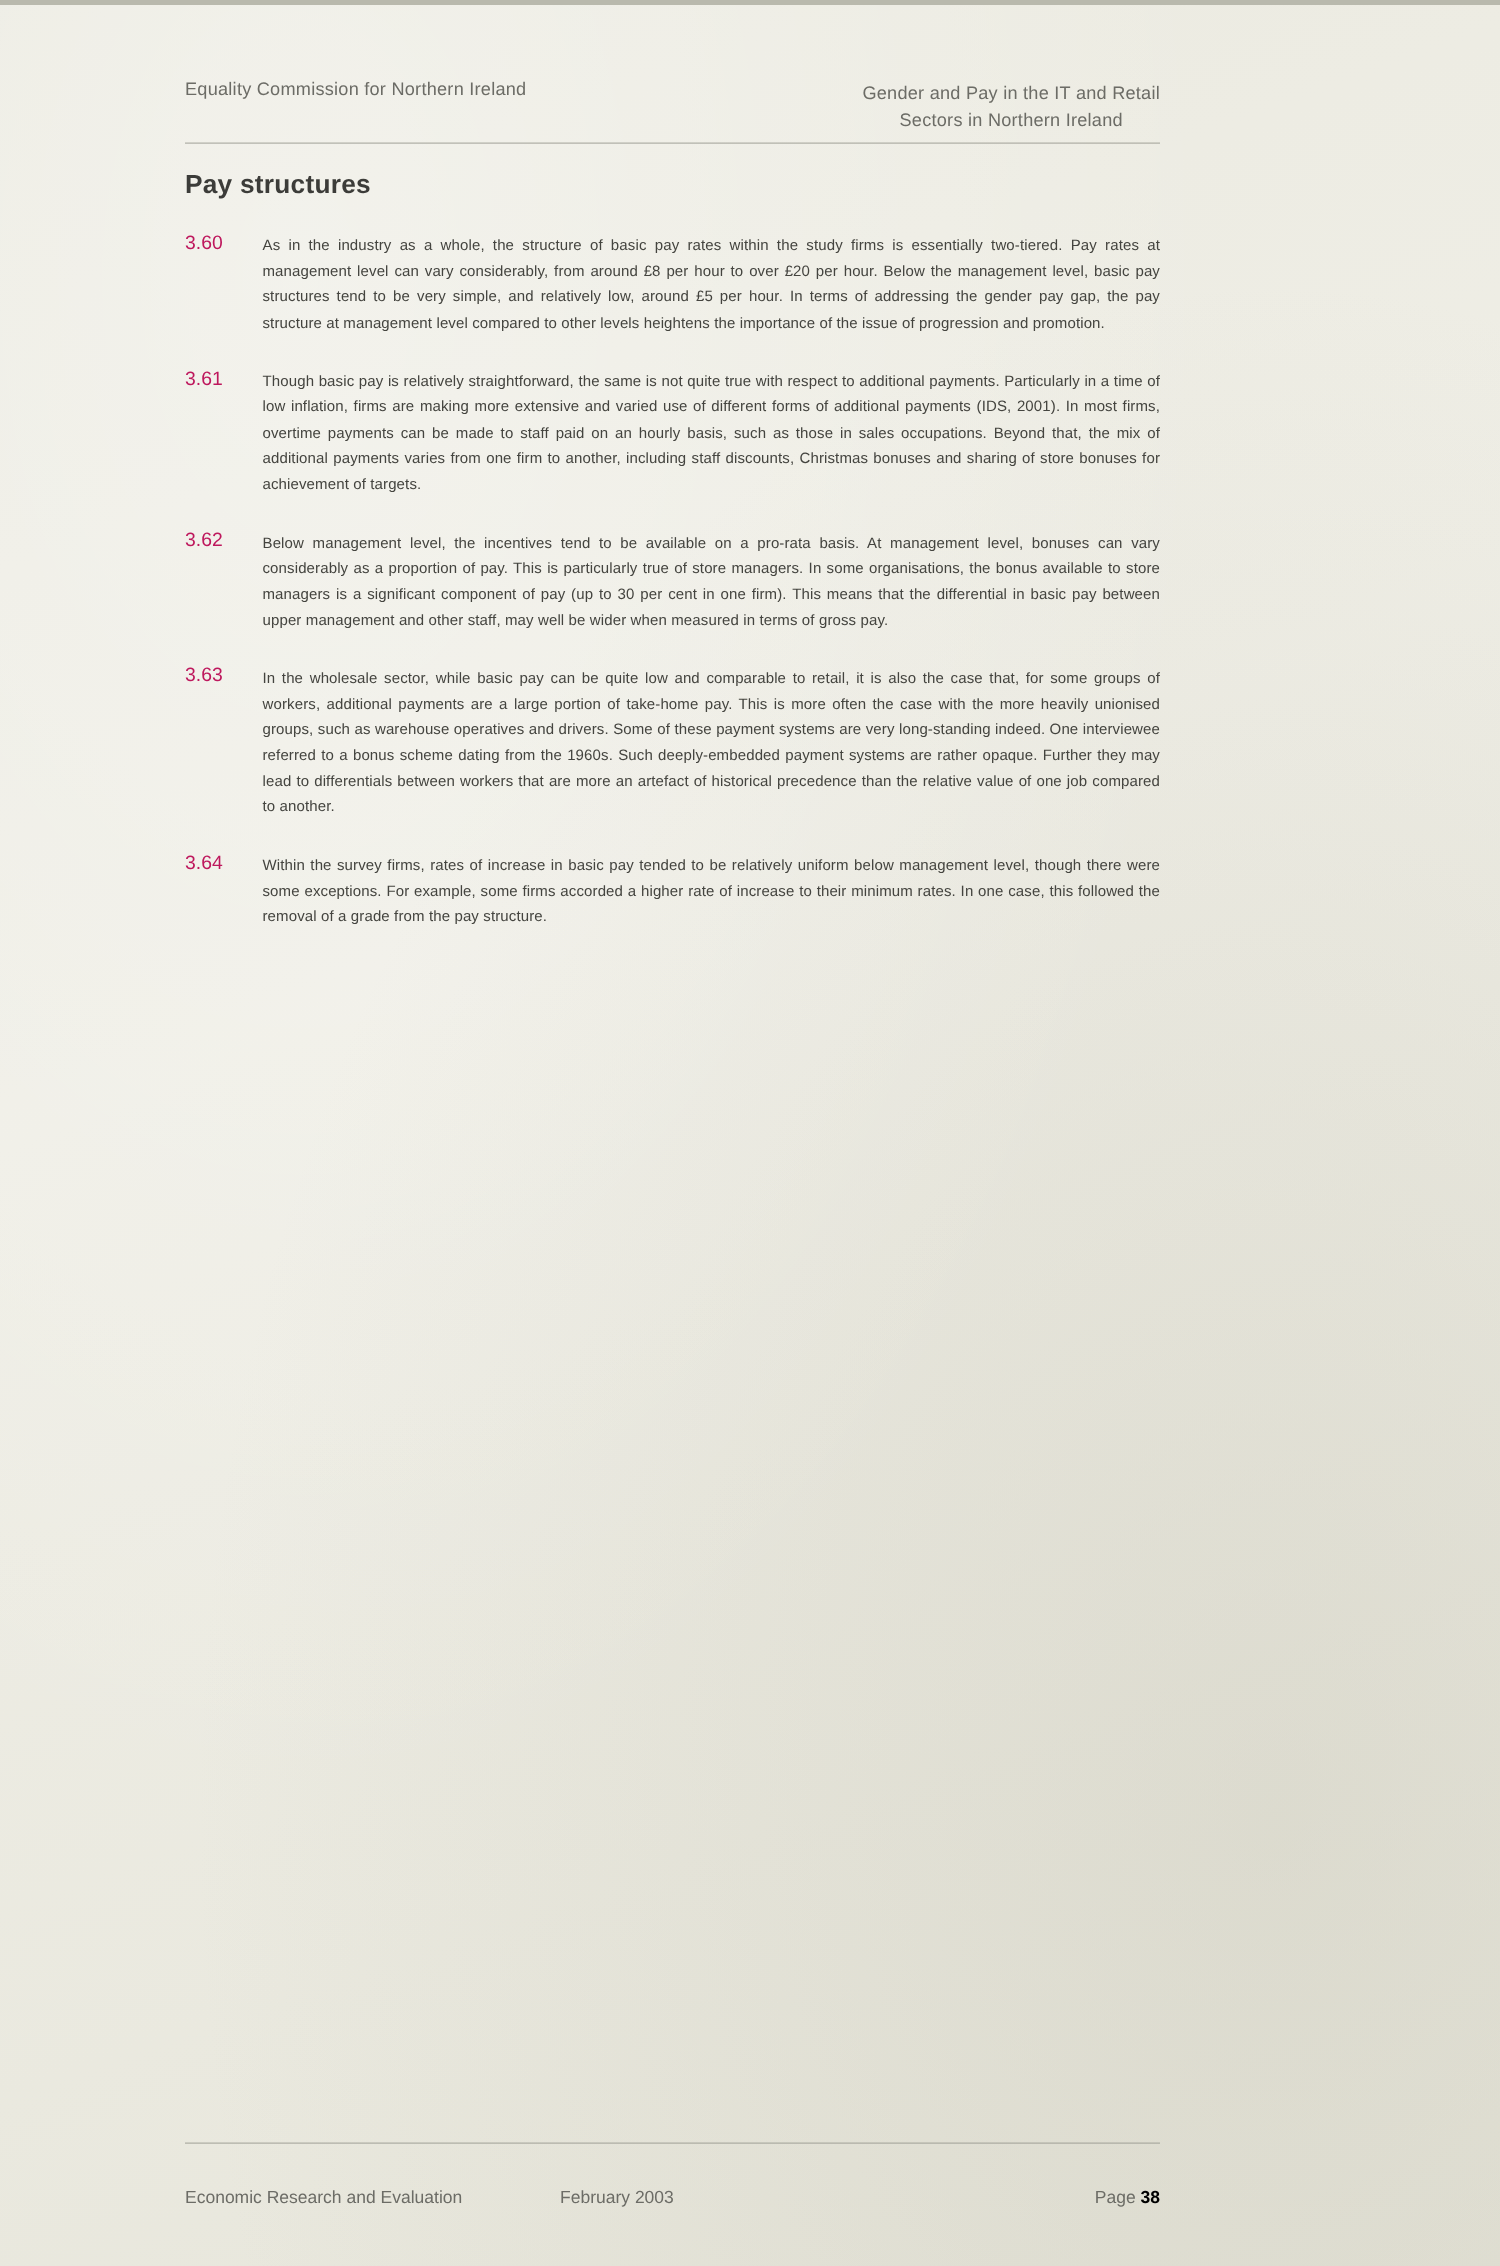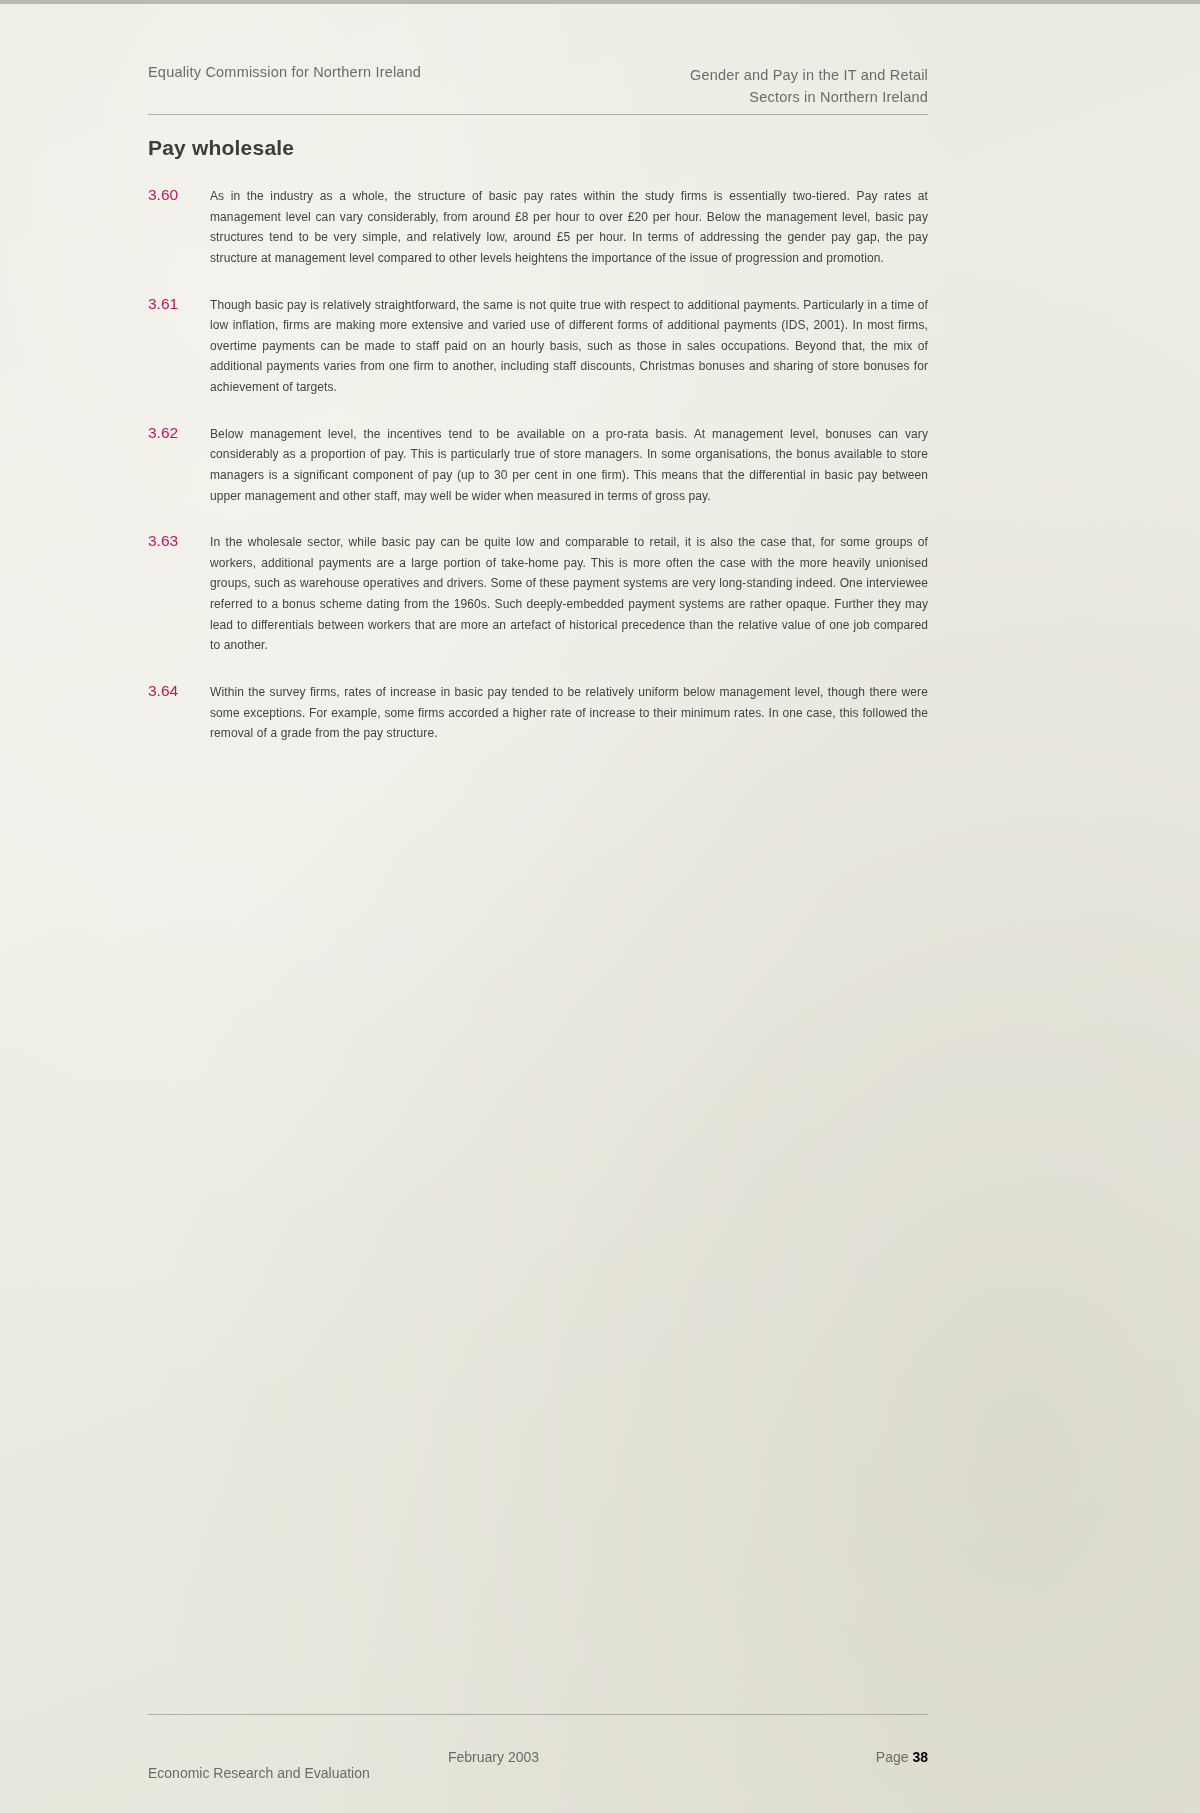--- a/index.html
+++ b/index.html
@@ -50,21 +50,21 @@
   .header .left {
     position: absolute;
     left: 0;
     top: 0;
     white-space: nowrap;
   }
   .header .right {
     position: absolute;
     right: 0;
     top: 0;
-    text-align: right;
+    text-align: center;
     line-height: 1.55;
     white-space: nowrap;
   }
   .header-rule {
     position: absolute;
     left: 0;
     top: 50px;
     width: 780px;
     height: 1px;
     background: #9b9b92;
@@ -125,21 +125,21 @@
     position: absolute;
     left: 0;
     bottom: 68px;
     width: 780px;
     color: #6c6c66;
     font-size: 14px;
   }
   .footer .f-left {
     position: absolute;
     left: 0;
-    top: 16px;
+    top: 0;
     white-space: nowrap;
     text-align: right;
   }
   .footer .f-date {
     position: absolute;
     left: 300px;
     top: 0;
     white-space: nowrap;
     text-align: right;
   }
@@ -162,21 +162,21 @@
 
     <div class="header">
       <div class="left">Equality Commission for Northern Ireland</div>
       <div class="right">
         <div>Gender and Pay in the IT and Retail</div>
         <div>Sectors in Northern Ireland</div>
       </div>
       <div class="header-rule"></div>
     </div>
 
-    <div class="section-title">Pay wholesale</div>
+    <div class="section-title">Pay structures</div>
 
     <div class="body">
 
       <div class="para">
         <span class="num">3.60</span>
         <span class="txt">As in the industry as a whole, the structure of basic pay rates within the study firms is essentially two-tiered.  Pay rates at management level can vary considerably, from around £8 per hour to over £20 per hour. Below the management level, basic pay structures tend to be very simple, and relatively low, around £5 per hour.  In terms of addressing the gender pay gap, the pay structure at management level compared to other levels heightens the importance of the issue of progression and promotion.</span>
       </div>
 
       <div class="para">
         <span class="num">3.61</span>

